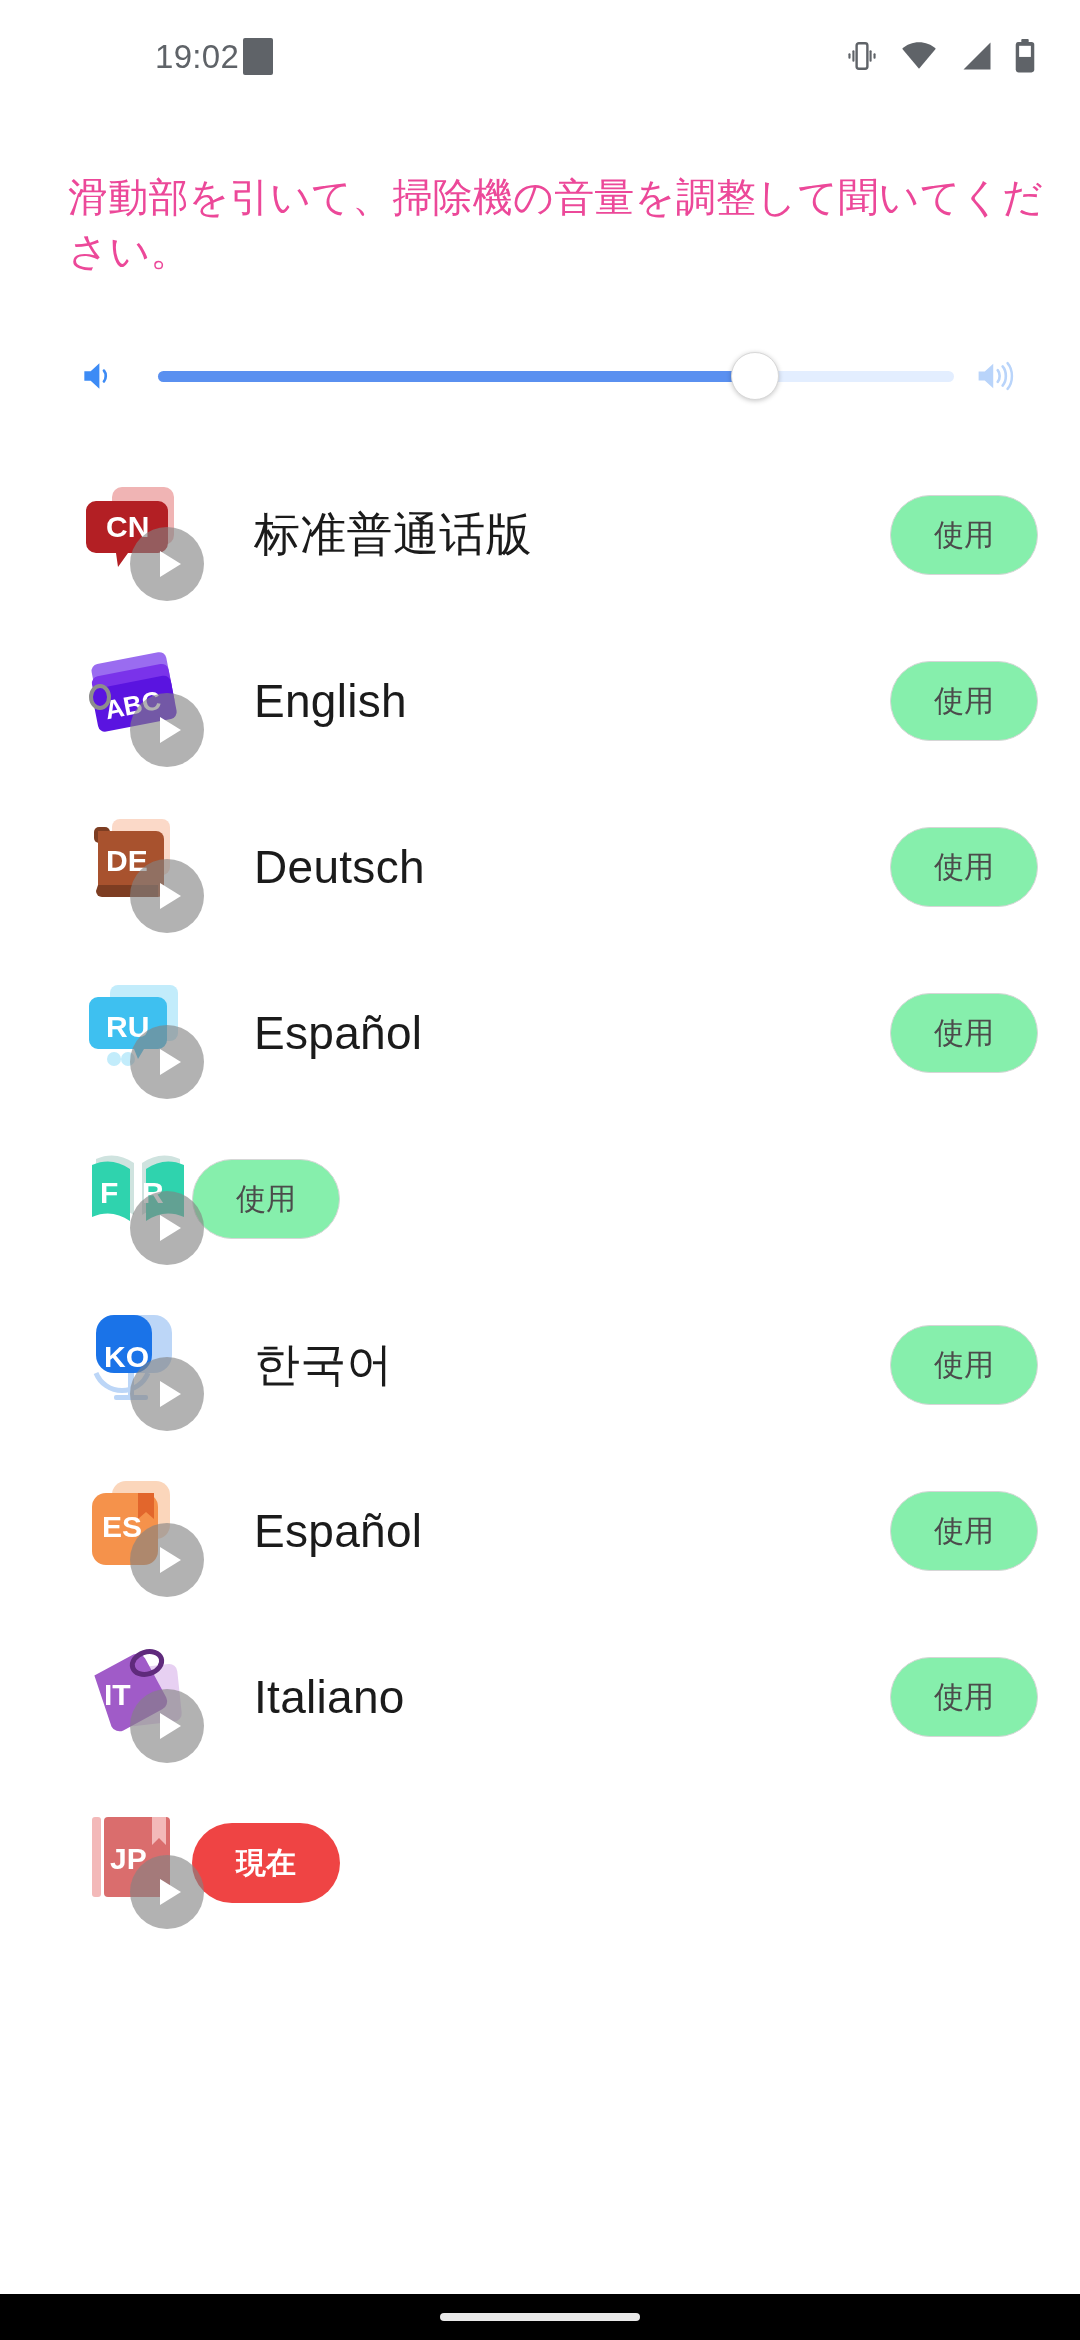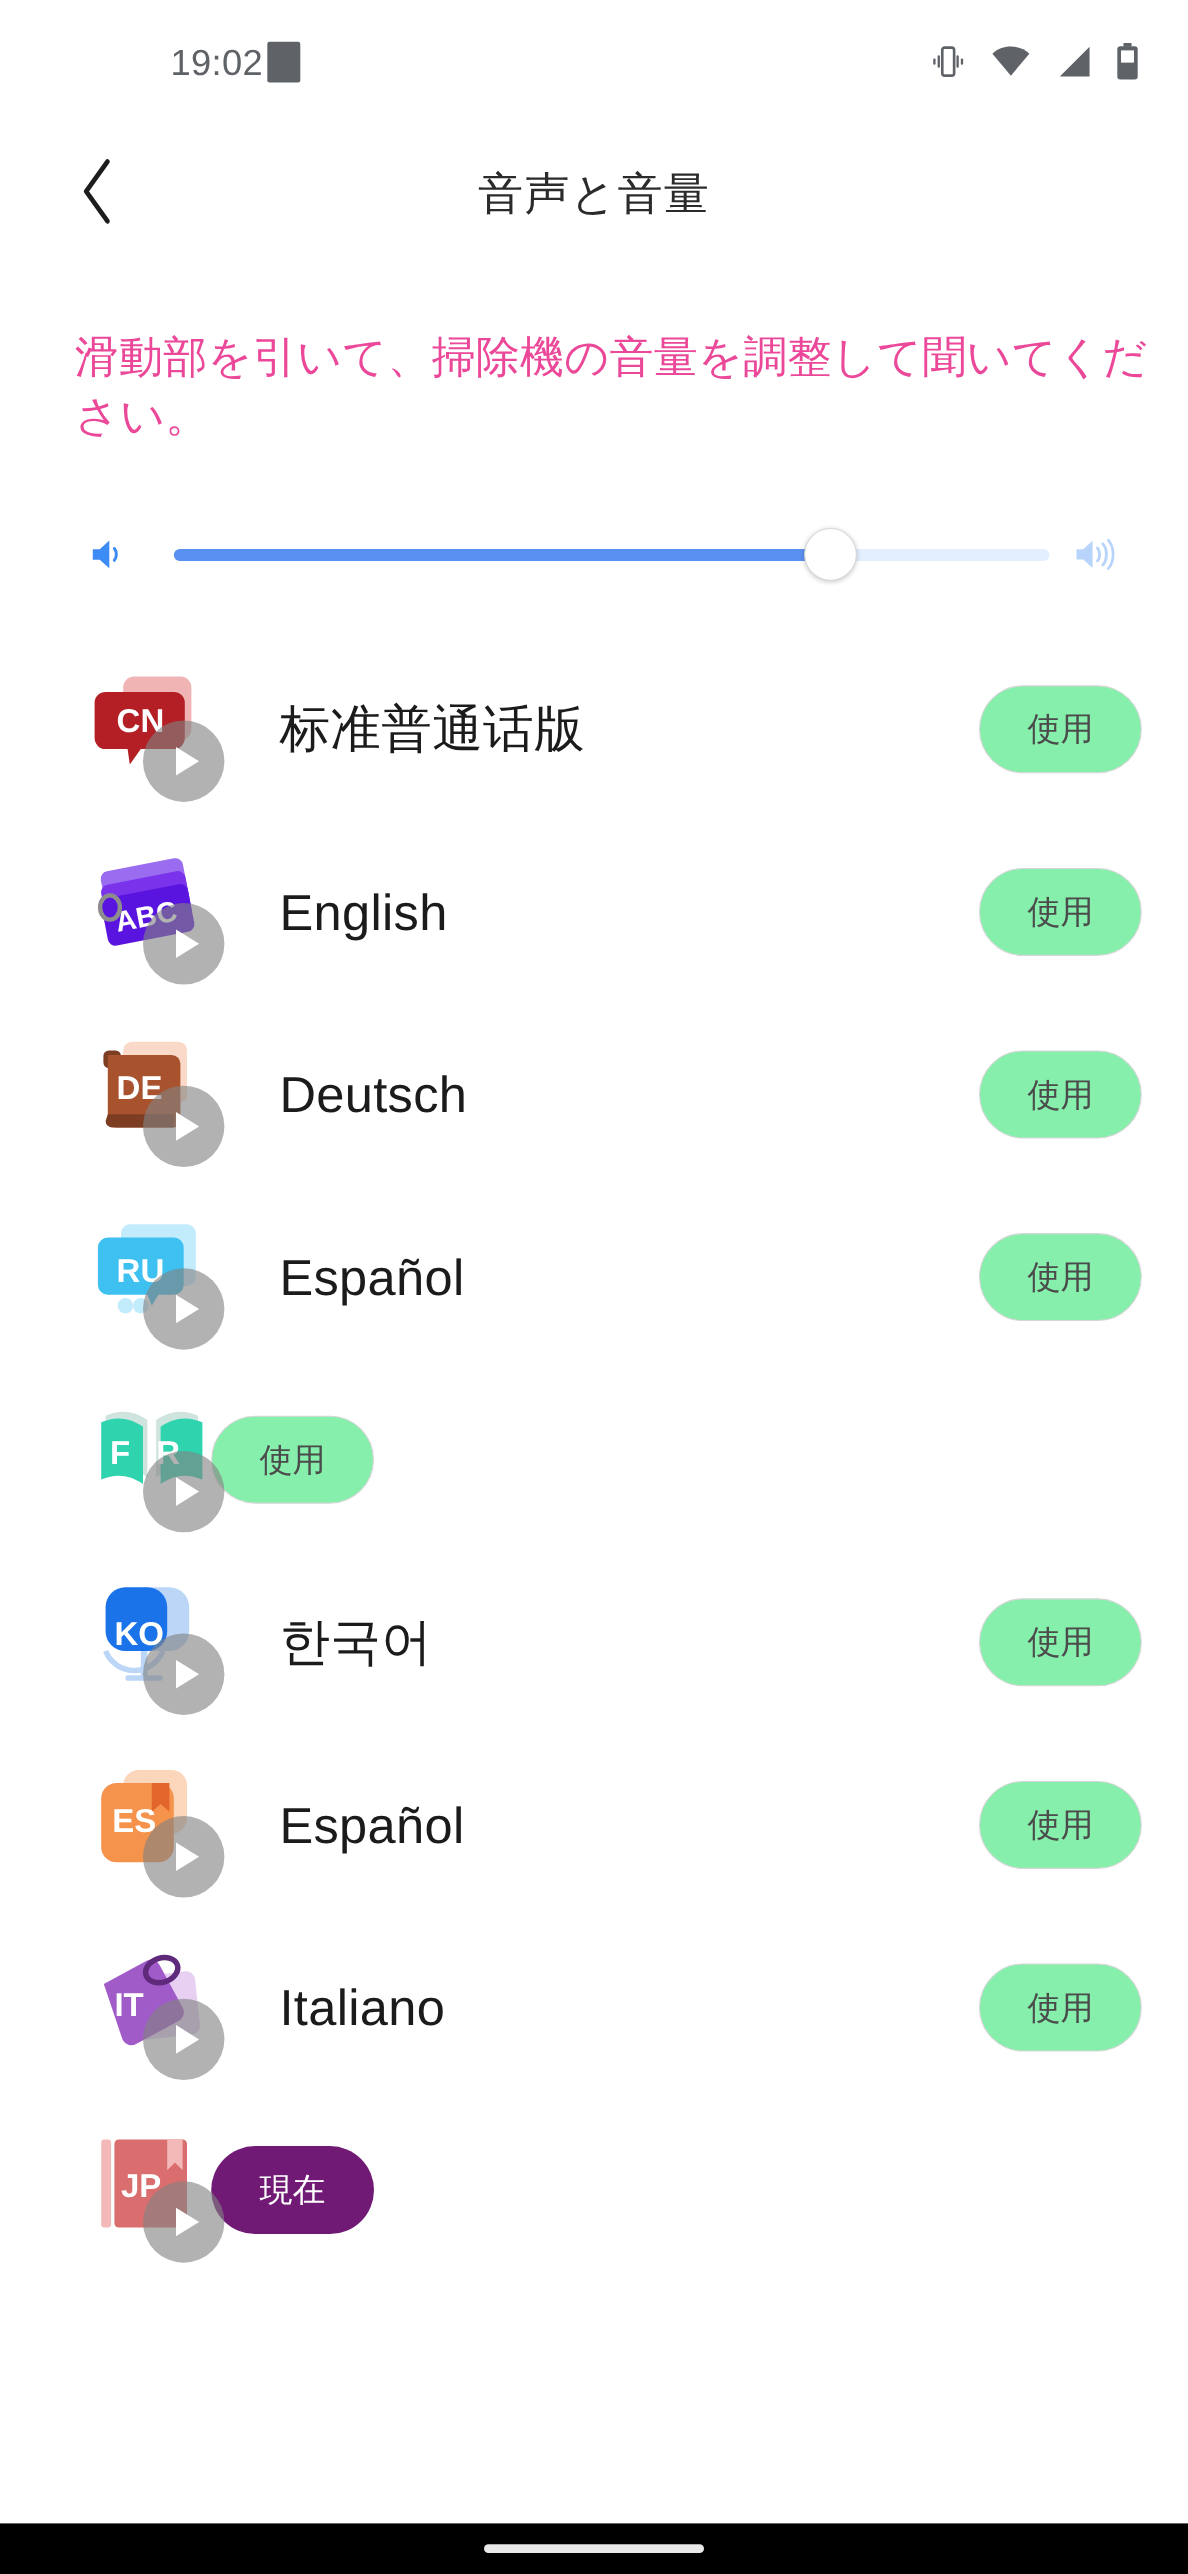--- a/index.html
+++ b/index.html
@@ -262,30 +262,20 @@
       <span>
         <svg width="22" height="34" viewBox="0 0 14 22" fill="#5f6368">
           <rect x="4.6" y="0" width="4.8" height="2.2" rx="0.6"></rect>
           <rect x="1" y="2" width="12" height="19.6" rx="1.8"></rect>
           <rect x="3.2" y="4.4" width="7.6" height="7.2" fill="#ffffff"></rect>
         </svg>
       </span>
     </div>
   </div>
 
-  <div class="appbar">
-    <div class="back-btn">
-      <span>
-        <svg width="42" height="62" viewBox="0 0 20 32" fill="none" stroke="#1d1d1d" stroke-width="2.2" stroke-linecap="round" stroke-linejoin="round">
-          <path d="M15 2 L5 16 L15 30"></path>
-        </svg>
-      </span>
-    </div>
-    <div class="appbar-title">音声と音量</div>
-  </div>
 
   <div class="instruction">滑動部を引いて、掃除機の音量を調整して聞いてください。</div>
 
   <div class="slider-row">
     <span class="spk-left">
       <svg width="38" height="38" viewBox="0 0 24 24" fill="#3d8bf5">
         <path d="M4 9 H8 L13.5 4 V20 L8 15 H4 Z"></path>
         <path d="M16.4 8.6 C17.9 10.4 17.9 13.6 16.4 15.4" stroke="#3d8bf5" stroke-width="1.7" fill="none" stroke-linecap="round"></path>
       </svg>
     </span>
@@ -455,21 +445,21 @@
         <rect x="8" y="8" width="9" height="80" rx="3" fill="#f3b9b9"></rect>
         <rect x="20" y="8" width="66" height="80" rx="4" fill="#da6d6d"></rect>
         <path d="M68 8 h14 v28 l-7 -7 -7 7 z" fill="#f3b9b9"></path>
         <text x="26" y="60" font-family="Liberation Sans, sans-serif" font-size="30" font-weight="bold" fill="#ffffff">JP</text>
       </svg>
           </div>
           <div class="play-overlay">
             <span class="tri"></span>
           </div>
         </div>
-        <div class="action-btn filled" style="background: #701a75;">現在</div>
+        <div class="action-btn filled" style="background: #ef4444; font-weight: bold;">現在</div>
       </div>
     </div>
 
   <div class="navbar">
     <div class="home-indicator"></div>
   </div>
 
 </div>
 
 </body></html>

